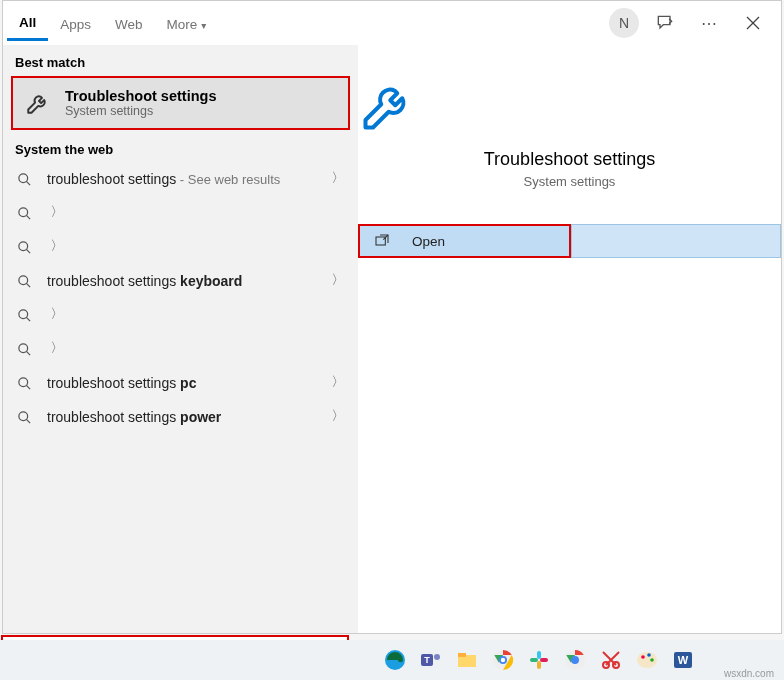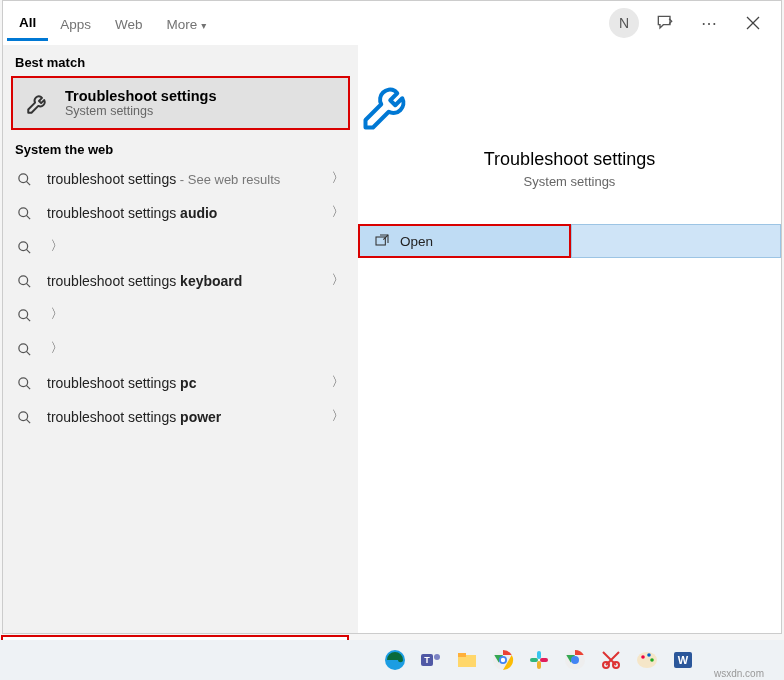--- a/index.html
+++ b/index.html
@@ -32,33 +32,33 @@
   .sugg .txt b { font-weight: 600; }
   .sugg .hint { color: #777; font-size: 13px; }
   .sugg .chevron { color: #555; font-size: 13px; width: 20px; text-align: center; }
 
   
   .right { flex: 1; background: #fff; display: flex; flex-direction: column; align-items: center; }
   .hero { text-align: center; padding: 30px 0 15px 0; width: 100%; }
   .hero-title { font-size: 18px; margin-top: 14px; }
   .hero-sub { font-size: 13px; color: #666; margin-top: 4px; }
   .action-row { width: 100%; display: flex; margin-top: 20px; }
-  .action { flex: 1; height: 34px; background: #bfdcf4; display: flex; align-items: center; padding: 0 14px; font-size: 13.5px; color: #222; cursor: pointer; }
+  .action { flex: 1; height: 34px; background: #bfdcf4; display: flex; align-items: center; padding: 0 14px; font-size: 13.5px; color: #222; cursor: pointer; gap: 12px; }
   .action.open { border: 2px solid #d90000; margin-right: 0; }
   .action .ic { margin-right: 10px; }
 
   
   .searchbar { position: absolute; left: 2px; bottom: 10px; width: 346px; height: 34px; background: #fff; border: 1px solid #888; display: flex; align-items: center; padding: 0 8px; outline: 2px solid #d90000; outline-offset: -1px; }
   .searchbar .search-ic { color: #444; margin-right: 8px; }
   .searchbar input { border: none; outline: none; font-size: 14.5px; flex: 1; }
 
   
   .taskbar { position: absolute; left: 0; bottom: 0; width: 784px; height: 40px; background: #eef2f5; display: flex; align-items: center; padding-left: 380px; gap: 6px; }
   .tb-icon { width: 30px; height: 30px; border-radius: 4px; display: flex; align-items: center; justify-content: center; font-size: 16px; }
-  .watermark { position: absolute; right: 20px; bottom: 1px; font-size: 10px; color: #999; }
+  .watermark { position: absolute; right: 10px; bottom: 1px; font-size: 10px; color: #999; }
 
   svg { display: block; }
 </style>
 </head>
 <body>
 
 <div class="window">
 
   <div class="tabs">
     <div class="tab active">All</div>
@@ -114,21 +114,20 @@
             <span class="txt">troubleshoot settings<b></b><span class="hint"> - See web results</span></span>
             <span class="chevron">〉</span>
           </div>
           <div class="sugg">
             <span class="search-ic">
               <svg width="15" height="15" viewBox="0 0 24 24" fill="none" stroke="#555" stroke-width="2">
                 <circle cx="10" cy="10" r="7"></circle>
                 <line x1="15" y1="15" x2="21" y2="21"></line>
               </svg>
             </span>
-            <span class="txt">troubleshoot settings <b>audio</b><span class="hint"></span></span>
             <span class="chevron">〉</span>
           </div>
           <div class="sugg">
             <span class="search-ic">
               <svg width="15" height="15" viewBox="0 0 24 24" fill="none" stroke="#555" stroke-width="2">
                 <circle cx="10" cy="10" r="7"></circle>
                 <line x1="15" y1="15" x2="21" y2="21"></line>
               </svg>
             </span>
             <span class="chevron">〉</span>

